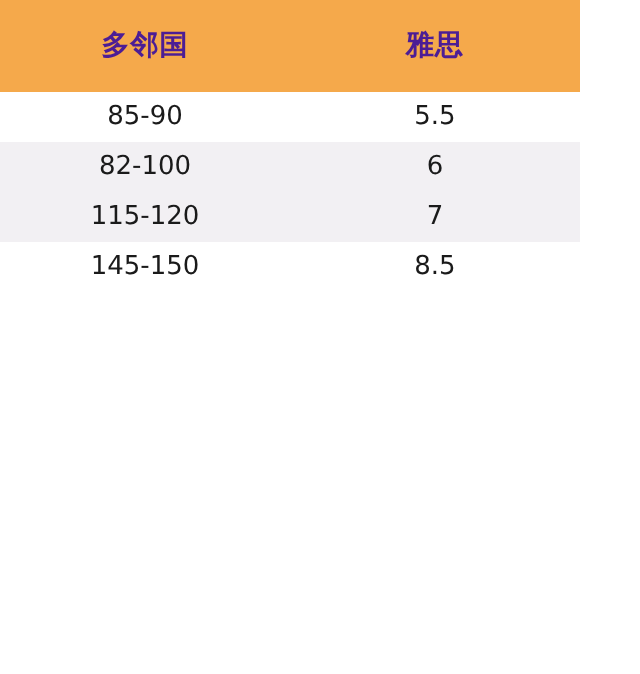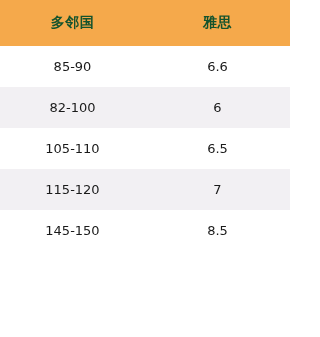--- a/index.html
+++ b/index.html
@@ -23,29 +23,29 @@
 
   .table-header {
     background: #f5a94b;
   }
   .table-header th {
     height: 46px;
     padding: 0;
     margin: 12px;
     text-align: center;
     vertical-align: middle;
-    color: #14532d;
+    color: #4c1d95;
     font-size: 14px;
     font-weight: bold;
     letter-spacing: 0.5px;
     font-family: "DejaVu Sans", "Liberation Sans", sans-serif;
   }
 
   .data-row td {
-    height: 41px;
+    height: 25px;
     padding: 0;
     margin: 0;
     text-align: center;
     vertical-align: middle;
     color: #1a1a1a;
     font-size: 13px;
     font-weight: normal;
     font-family: "DejaVu Sans", "Liberation Sans", sans-serif;
   }
   .data-row.row-odd td {
@@ -65,29 +65,25 @@
   </colgroup>
   <thead>
     <tr class="table-header">
       <th>多邻国</th>
       <th>雅思</th>
     </tr>
   </thead>
   <tbody>
     <tr class="data-row row-odd">
       <td>85-90</td>
-      <td>6.6</td>
+      <td>5.5</td>
     </tr>
     <tr class="data-row row-even">
       <td>82-100</td>
       <td>6</td>
-    </tr>
-    <tr class="data-row row-odd">
-      <td>105-110</td>
-      <td>6.5</td>
     </tr>
     <tr class="data-row row-even">
       <td>115-120</td>
       <td>7</td>
     </tr>
     <tr class="data-row row-odd">
       <td>145-150</td>
       <td>8.5</td>
     </tr>
   </tbody>

